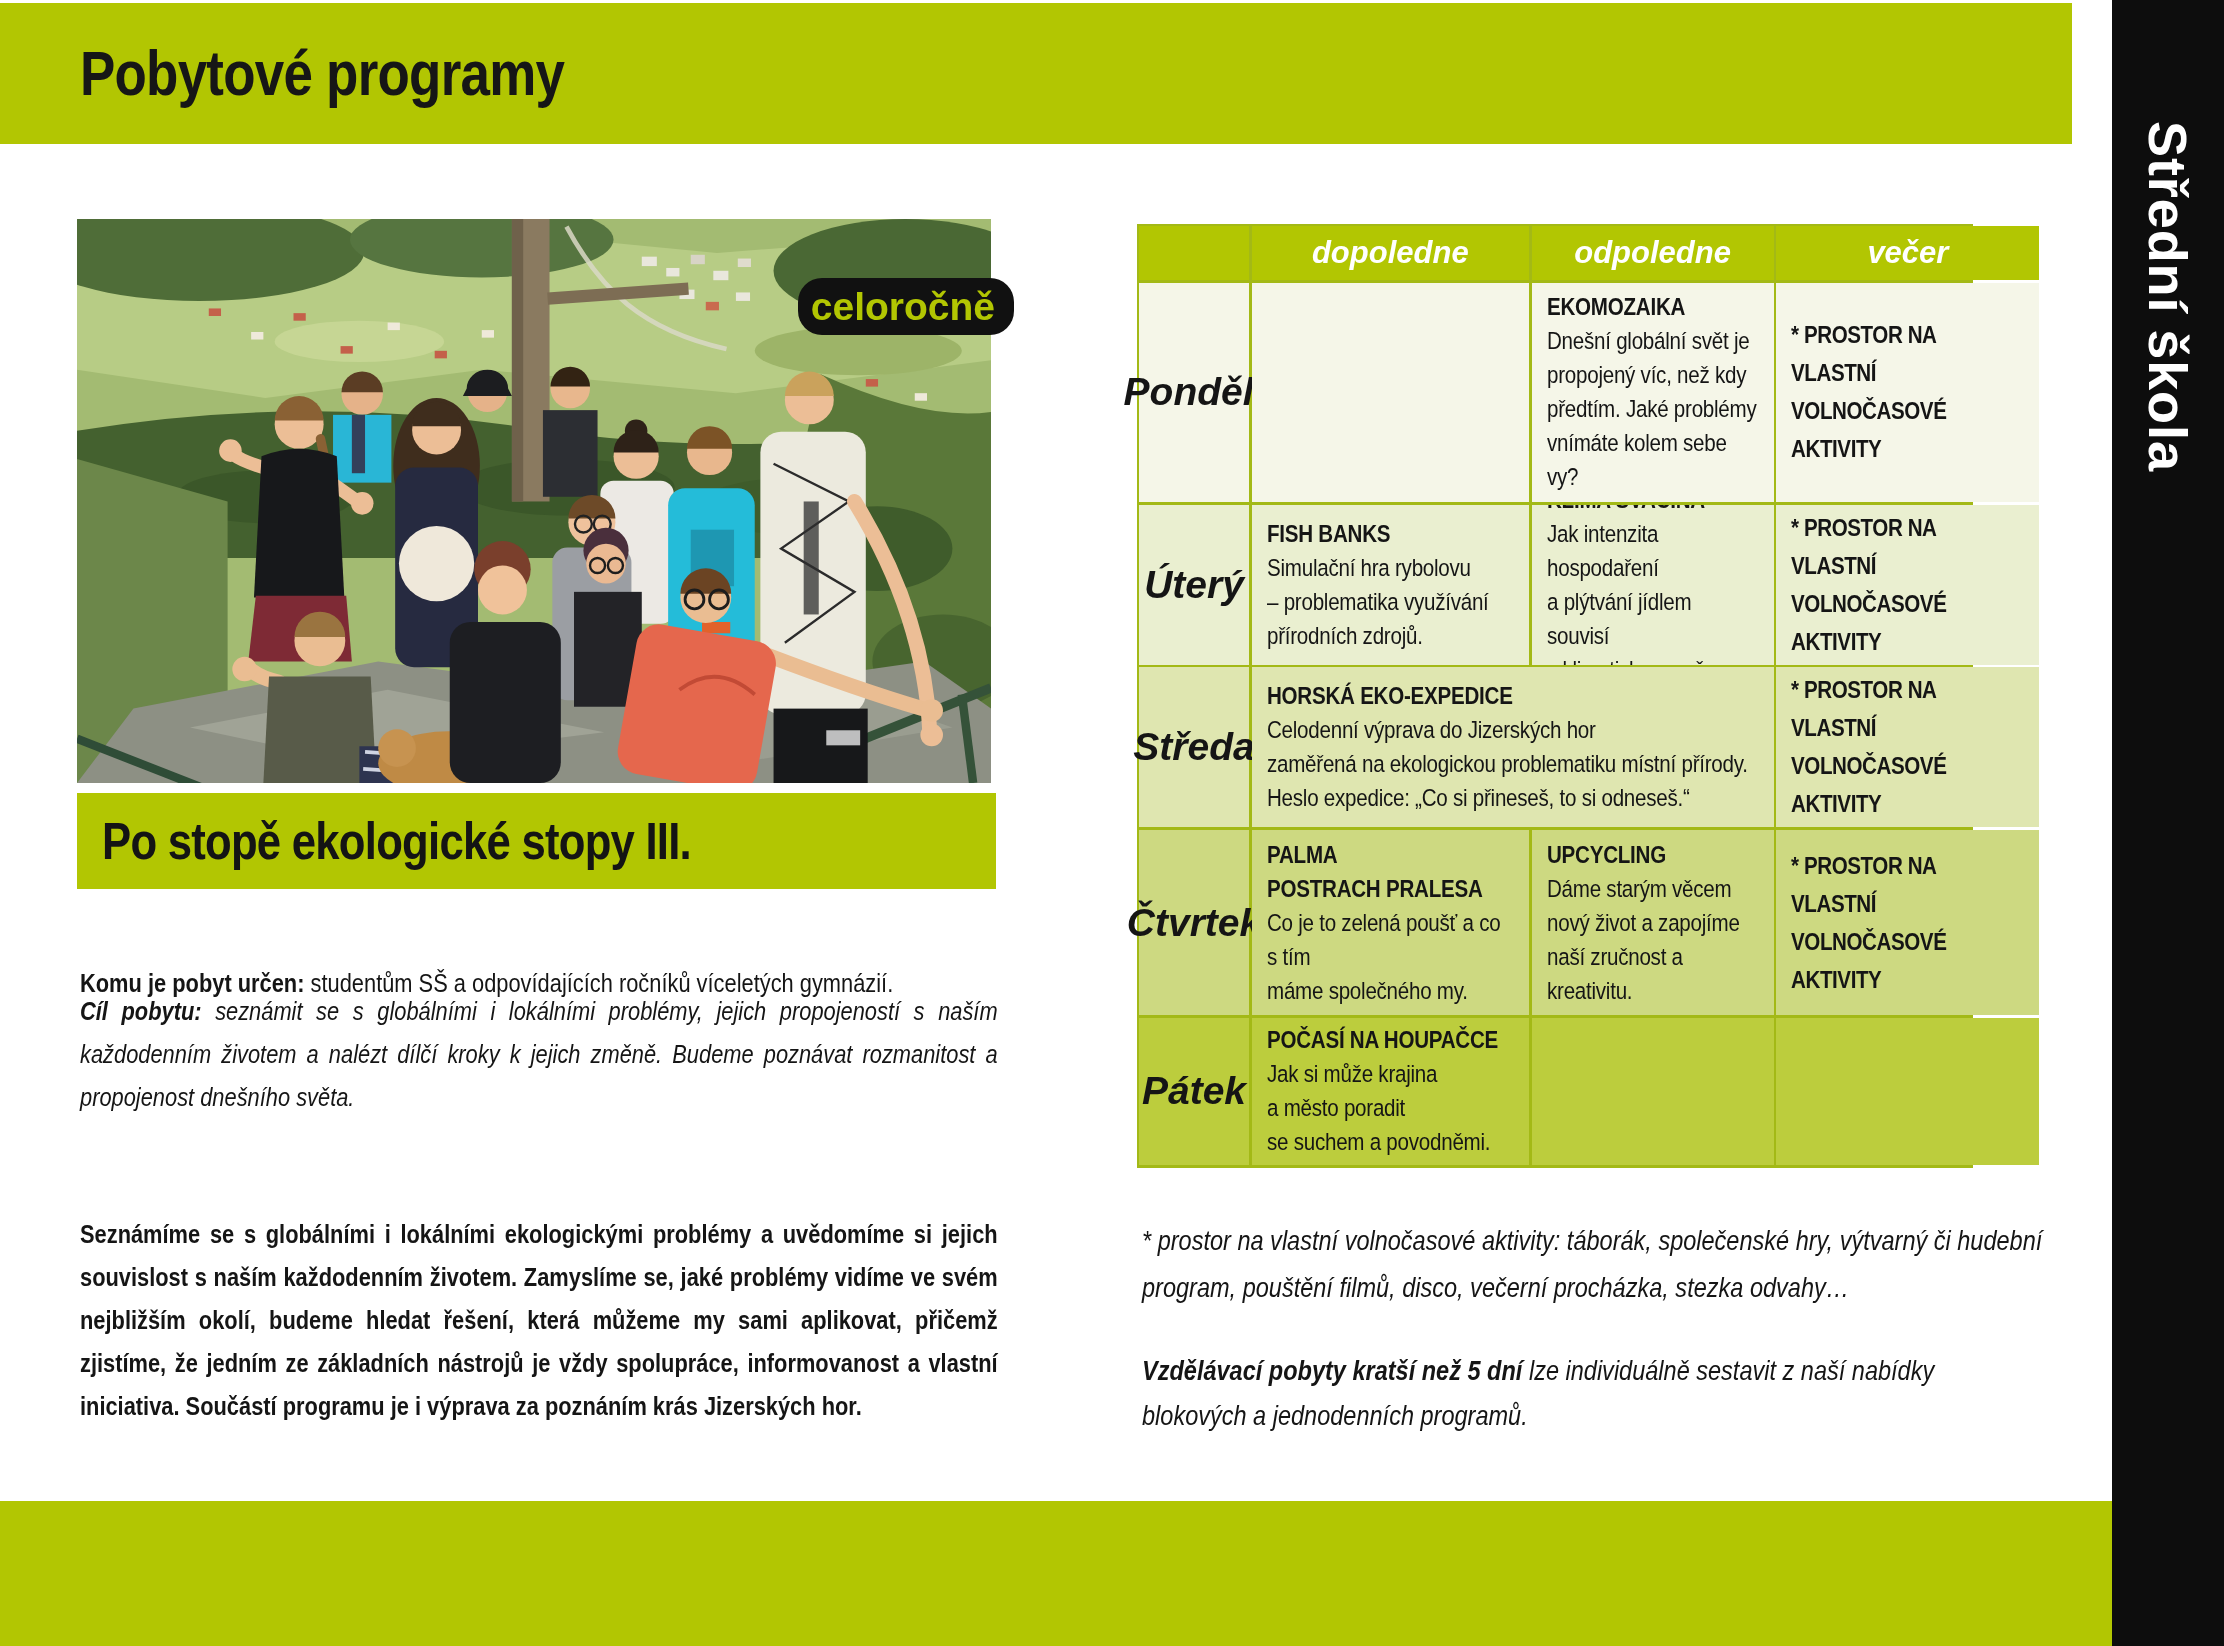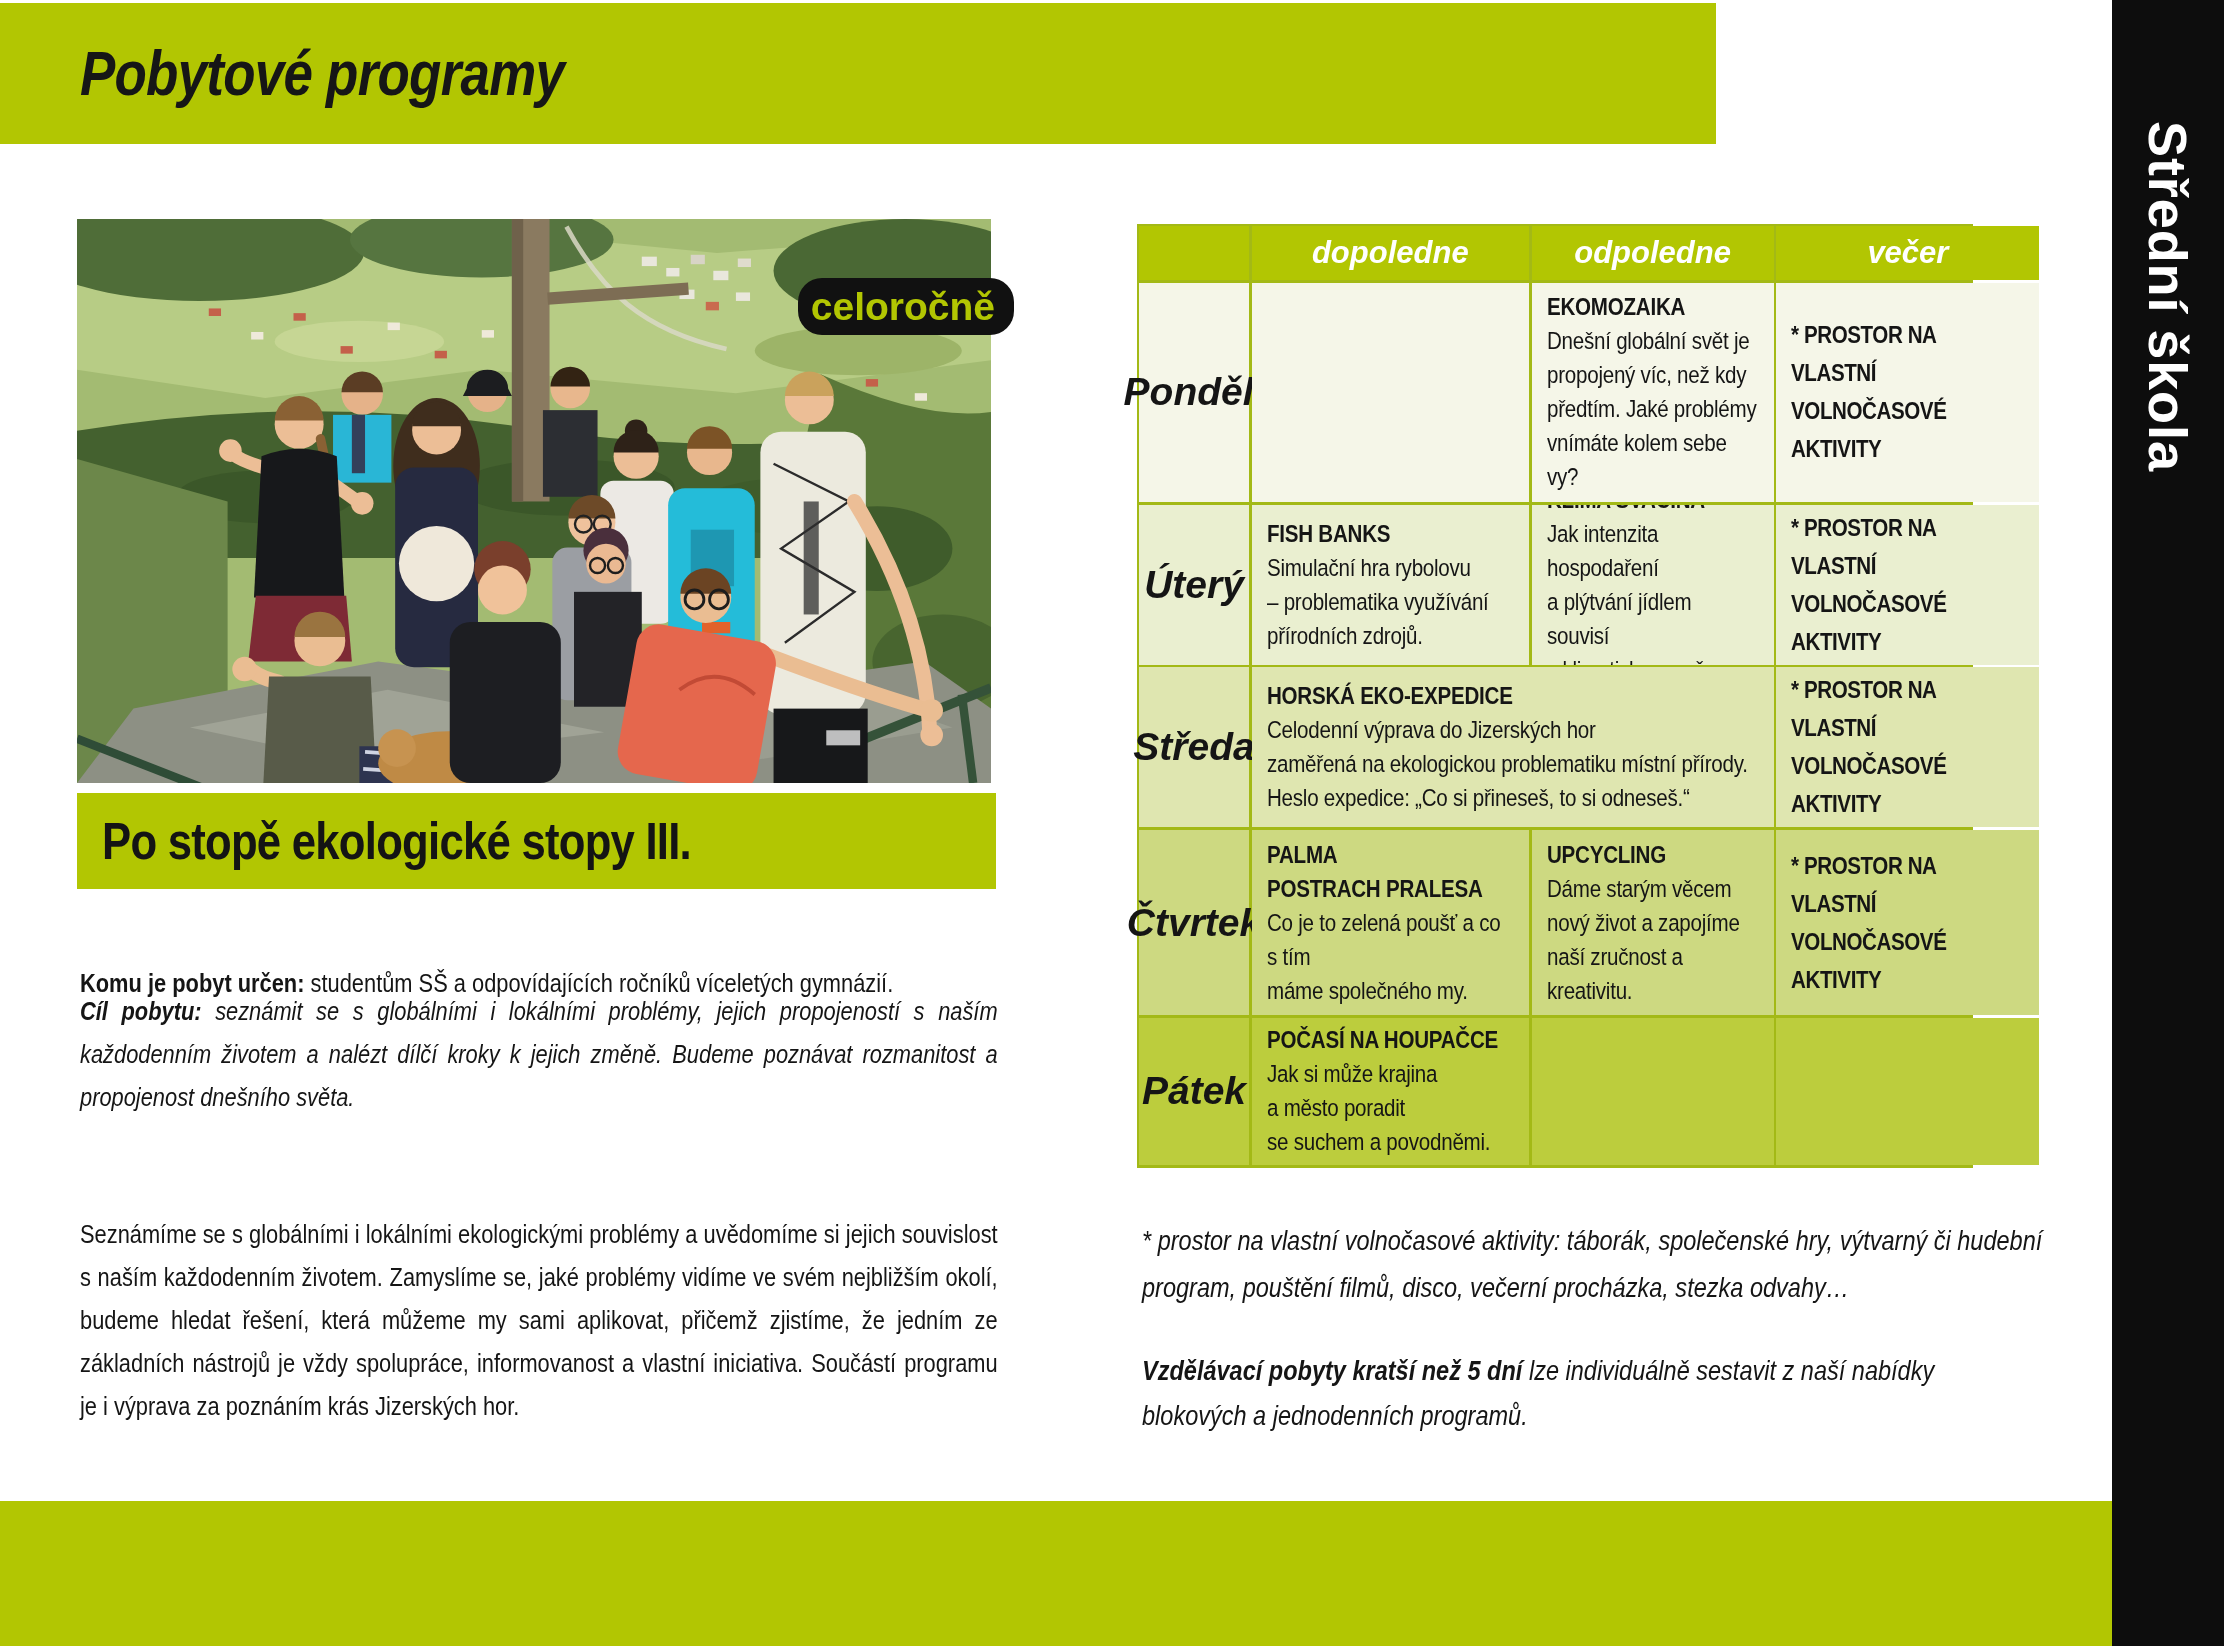--- a/index.html
+++ b/index.html
@@ -2,21 +2,21 @@
 <html lang="cs" style="--accent: #b2c602; --table-border: #a3b916; --row-monday: #f5f6e8; --row-tuesday: #eaefd0; --row-wednesday: #dfe6b0; --row-thursday: #cdd981; --row-friday: #bccd3d; --sidebar-bg: #0d0d0d; --badge-bg: #111111; --ink: #151515;font-size:15px"><head>
 <meta charset="utf-8">
 <style>
   html,body{margin:0;padding:0;background:#ffffff;}
   #page{
     position:relative;width:2224px;height:1647px;overflow:hidden;
     background:#ffffff;color:var(--ink,#151515);
     font-family:"Liberation Sans","DejaVu Sans",sans-serif;
   }
   
-  .header-bar{position:absolute;left:0;top:2.8px;width:1716px;height:141px;background:var(--accent,#b2c602);font-style:italic;}
+  .header-bar{position:absolute;left:0;top:2.8px;width:2072px;height:141px;background:var(--accent,#b2c602);}
   .header-bar .title{
     position:absolute;left:80px;top:0;height:141px;line-height:141px;
     font-size:63px;font-weight:bold;color:#161616;white-space:nowrap;
     display:inline-block;transform:scaleX(.84);transform-origin:0 50%;letter-spacing:-0.9px;
   }
   .footer-bar{position:absolute;left:0;top:1501px;width:2112px;height:146px;background:var(--accent,#b2c602);}
   .sidebar{
     position:absolute;left:2112px;top:0;width:112px;height:1647px;
     background:var(--sidebar-bg,#0d0d0d);display:flex;justify-content:center;
   }
@@ -40,21 +40,21 @@
   .banner .btxt{
     font-size:52px;font-weight:bold;color:#141414;white-space:nowrap;
     display:inline-block;transform:scaleX(.84);transform-origin:0 50%;letter-spacing:-0.9px;
   }
   
   .para{position:absolute;left:80px;width:918px;font-size:26px;line-height:43px;text-align:justify;color:var(--ink,#151515);}
   .para .cblock{width:119%;transform:scaleX(.84);transform-origin:0 0;}
   .para b{font-weight:bold;}
   #p1{top:962px;}
   #p2{top:990px;font-style:italic;}
-  #p3{top:1213px;}
+  #p3{top:1213px;font-weight:bold;}
   
   #schedule{
     position:absolute;left:1137px;top:224px;width:836px;height:944px;box-sizing:border-box;
     border:2.8px solid var(--table-border,#a3b916);background:var(--table-border,#a3b916);
     display:grid;grid-template-columns:110px 277px 242px 263px;
     grid-template-rows:54px 219px 160px 160px 185px 147px;gap:2.8px;
   }
   .hc{background:var(--accent,#b2c602);color:#ffffff;font-style:italic;font-weight:bold;font-size:31px;
       display:flex;align-items:center;justify-content:center;}
   .day{display:flex;align-items:center;justify-content:center;font-size:39px;font-weight:bold;font-style:italic;}

